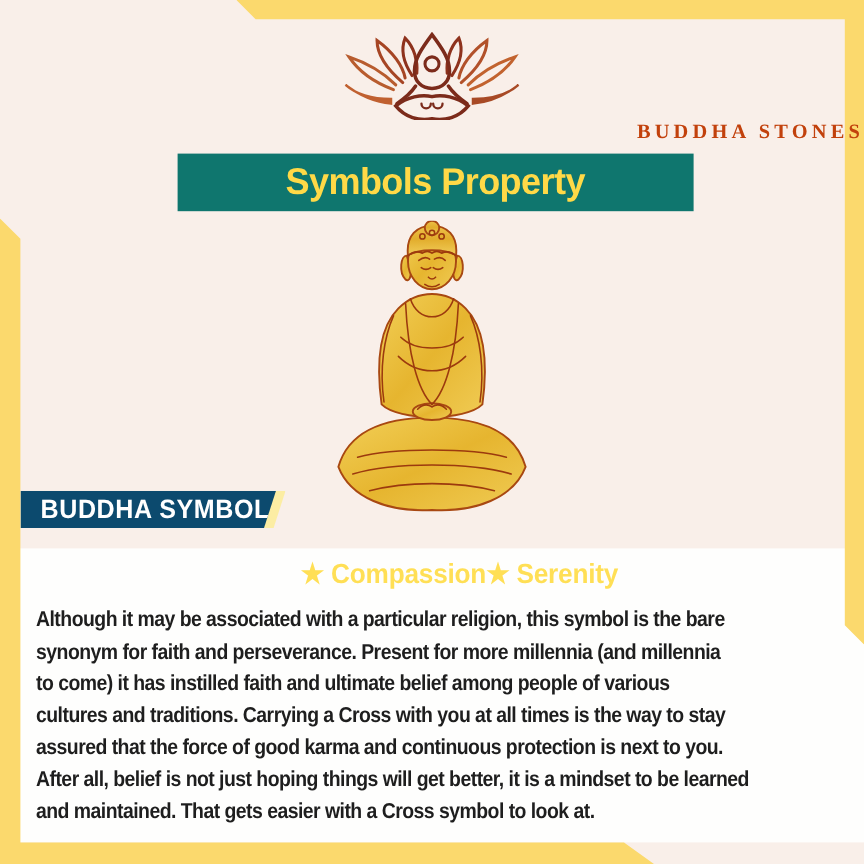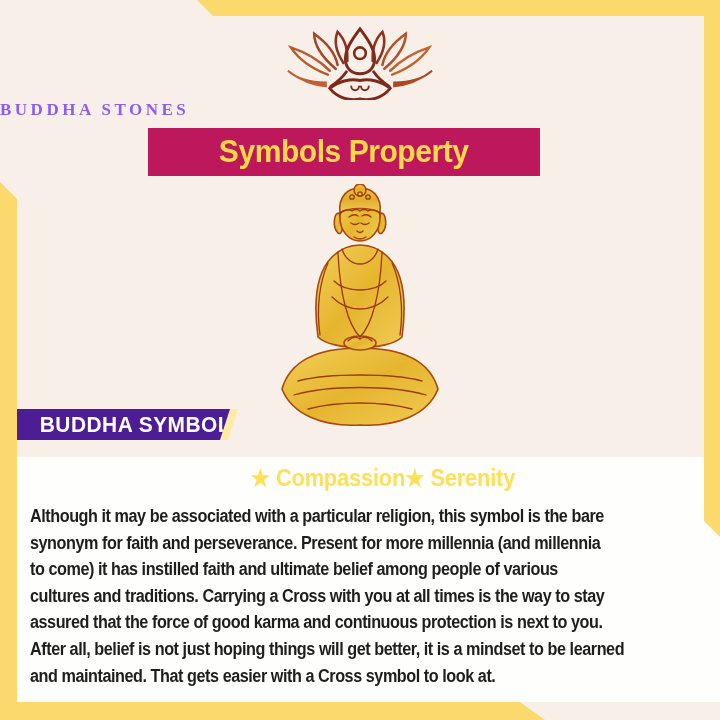--- a/index.html
+++ b/index.html
@@ -10,43 +10,43 @@
   }
   
   .ribbon-layer{position:absolute;left:0;top:0;width:720px;height:720px;background:#fbd96d;}
   .ribbon-top-right{clip-path:polygon(197px 0px,720px 0px,720px 537px,704px 521px,704px 16px,213px 16px);}
   .ribbon-left-bottom{clip-path:polygon(0px 182px,17px 199px,17px 702px,520px 702px,545px 720px,0px 720px);}
   
   .white-section{position:absolute;left:0;top:457px;width:720px;height:245px;background:#fefefd;}
   
   .logo-wrap{position:absolute;left:282px;top:24px;width:156px;height:76px;}
   .brand-name{
-    position:absolute;left:0;top:100px;width:720px;text-align:left;
+    position:absolute;left:0;top:100px;width:720px;text-align:right;
     font-family:"Liberation Serif", serif;font-size:17px;font-weight:600;
-    letter-spacing:3.5px;color:#8b5cf6;
+    letter-spacing:3.5px;color:#c2410c;
   }
   .title-banner{
-    position:absolute;left:148px;top:128px;width:392px;height:48px;background:#be185d;
+    position:absolute;left:148px;top:128px;width:430px;height:48px;background:#0f766e;
     display:flex;align-items:center;justify-content:center;
   }
   .title-banner .title-text{
     font-size:31px;font-weight:bold;color:#ffd947;letter-spacing:-0.5px;
     transform:scaleX(0.97);
   }
   
   .buddha-wrap{position:absolute;left:268px;top:184px;width:184px;height:256px;}
   
   .symbol-ribbon-sliver{
     position:absolute;left:17px;top:409px;width:221px;height:31px;background:#fceda3;
     clip-path:polygon(0 0,100% 0,calc(100% - 10px) 100%,0 100%);
   }
   .symbol-ribbon{
-    position:absolute;left:17px;top:409px;width:213px;height:31px;background:#4c1d95;
+    position:absolute;left:17px;top:409px;width:213px;height:31px;background:#0c4a6e;
     clip-path:polygon(0 0,100% 0,calc(100% - 10px) 100%,0 100%);
-    display:flex;align-items:center;
+    display:flex;align-items:center;justify-content:center;
   }
   .symbol-ribbon .symbol-text{
     padding-left:24px;color:#ffffff;font-size:22px;font-weight:bold;letter-spacing:0.5px;
     transform:scaleX(0.95);transform-origin:left center;white-space:nowrap;
   }
   
   .features-line{
     position:absolute;left:16px;top:462px;width:720px;height:32px;
     display:flex;align-items:center;justify-content:center;
   }

